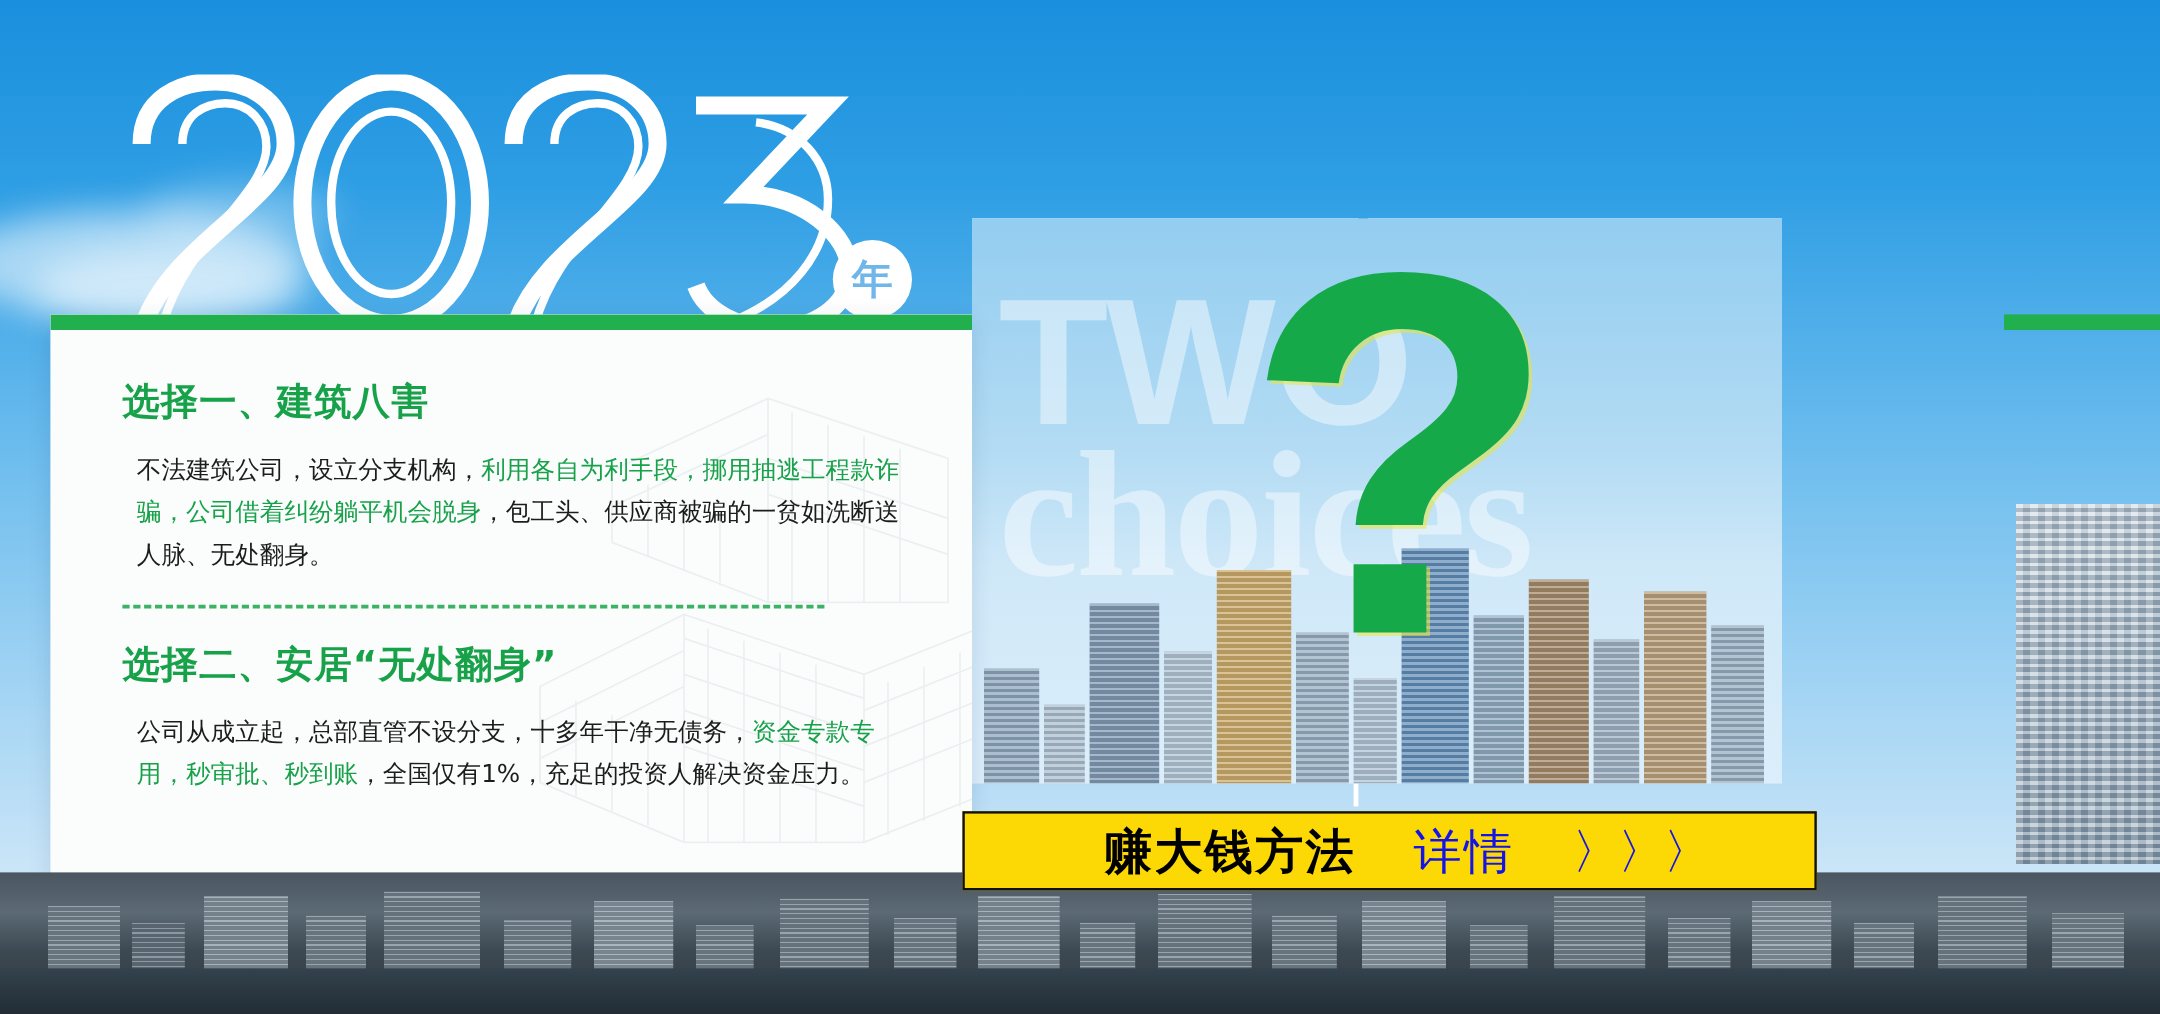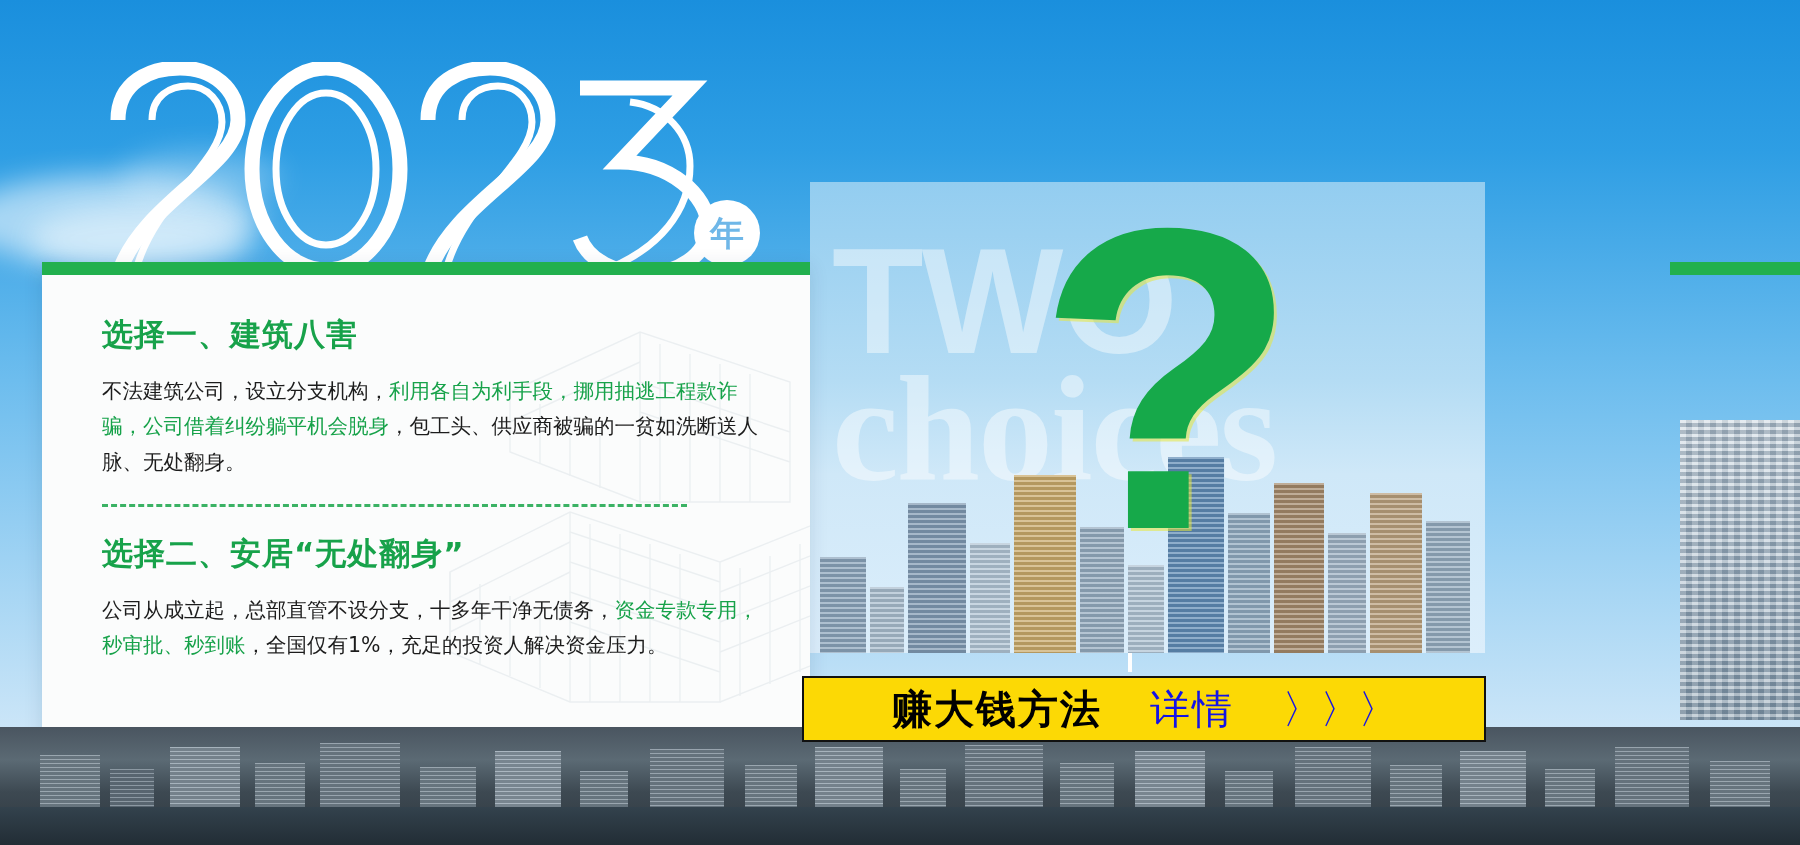--- a/index.html
+++ b/index.html
@@ -73,20 +73,21 @@
     content:"";position:absolute;inset:0;
     background:repeating-linear-gradient(180deg,rgba(255,255,255,.30) 0 2px,rgba(0,0,0,.10) 2px 5px);
   }
 
   
   .cta{
     position:absolute;left:802px;top:676px;width:680px;height:62px;
     background:#fcd905;border:2px solid #111;
     display:flex;align-items:center;justify-content:center;gap:48px;
     z-index:6;
+    padding-left:28px;
   }
   .cta-main{color:#000;font-size:40px;font-weight:700;letter-spacing:2px;
             font-family:"DejaVu Sans","Liberation Sans",sans-serif;}
   .cta-link{color:#1414e6;font-size:40px;font-weight:400;letter-spacing:2px;
             font-family:"DejaVu Sans","Liberation Sans",sans-serif;}
   .cta-arrows{color:#1414e6;font-size:40px;font-weight:400;letter-spacing:-2px;
             font-family:"Liberation Sans",sans-serif;}
 
   
   .card{
@@ -95,21 +96,21 @@
   }
   .card-top{position:absolute;left:0;top:0;width:100%;height:13px;background:#22b04e;}
   .blueprint{position:absolute;right:-40px;top:10px;width:460px;height:440px;opacity:.55;}
   .card-body{position:relative;padding:52px 44px 0 60px;z-index:2;}
 
   .sec-title{
     color:#17a24a;font-size:31px;font-weight:700;letter-spacing:1px;margin:0 0 18px 0;
     font-family:"DejaVu Sans","Liberation Sans",sans-serif;
   }
   .sec-text{
-    color:#1c1c1c;font-size:20.5px;line-height:1.72;margin:0;
+    color:#1c1c1c;font-size:20.5px;line-height:1.72;margin:12px;
     font-family:"DejaVu Sans","Liberation Sans",sans-serif;
   }
   .sec-text .hl{color:#17a24a;}
   .divider{
     margin:24px 0 26px 0;height:0;
     border-top:3px dashed #3bb264;width:585px;
   }
 
   
   .footer-strip{

